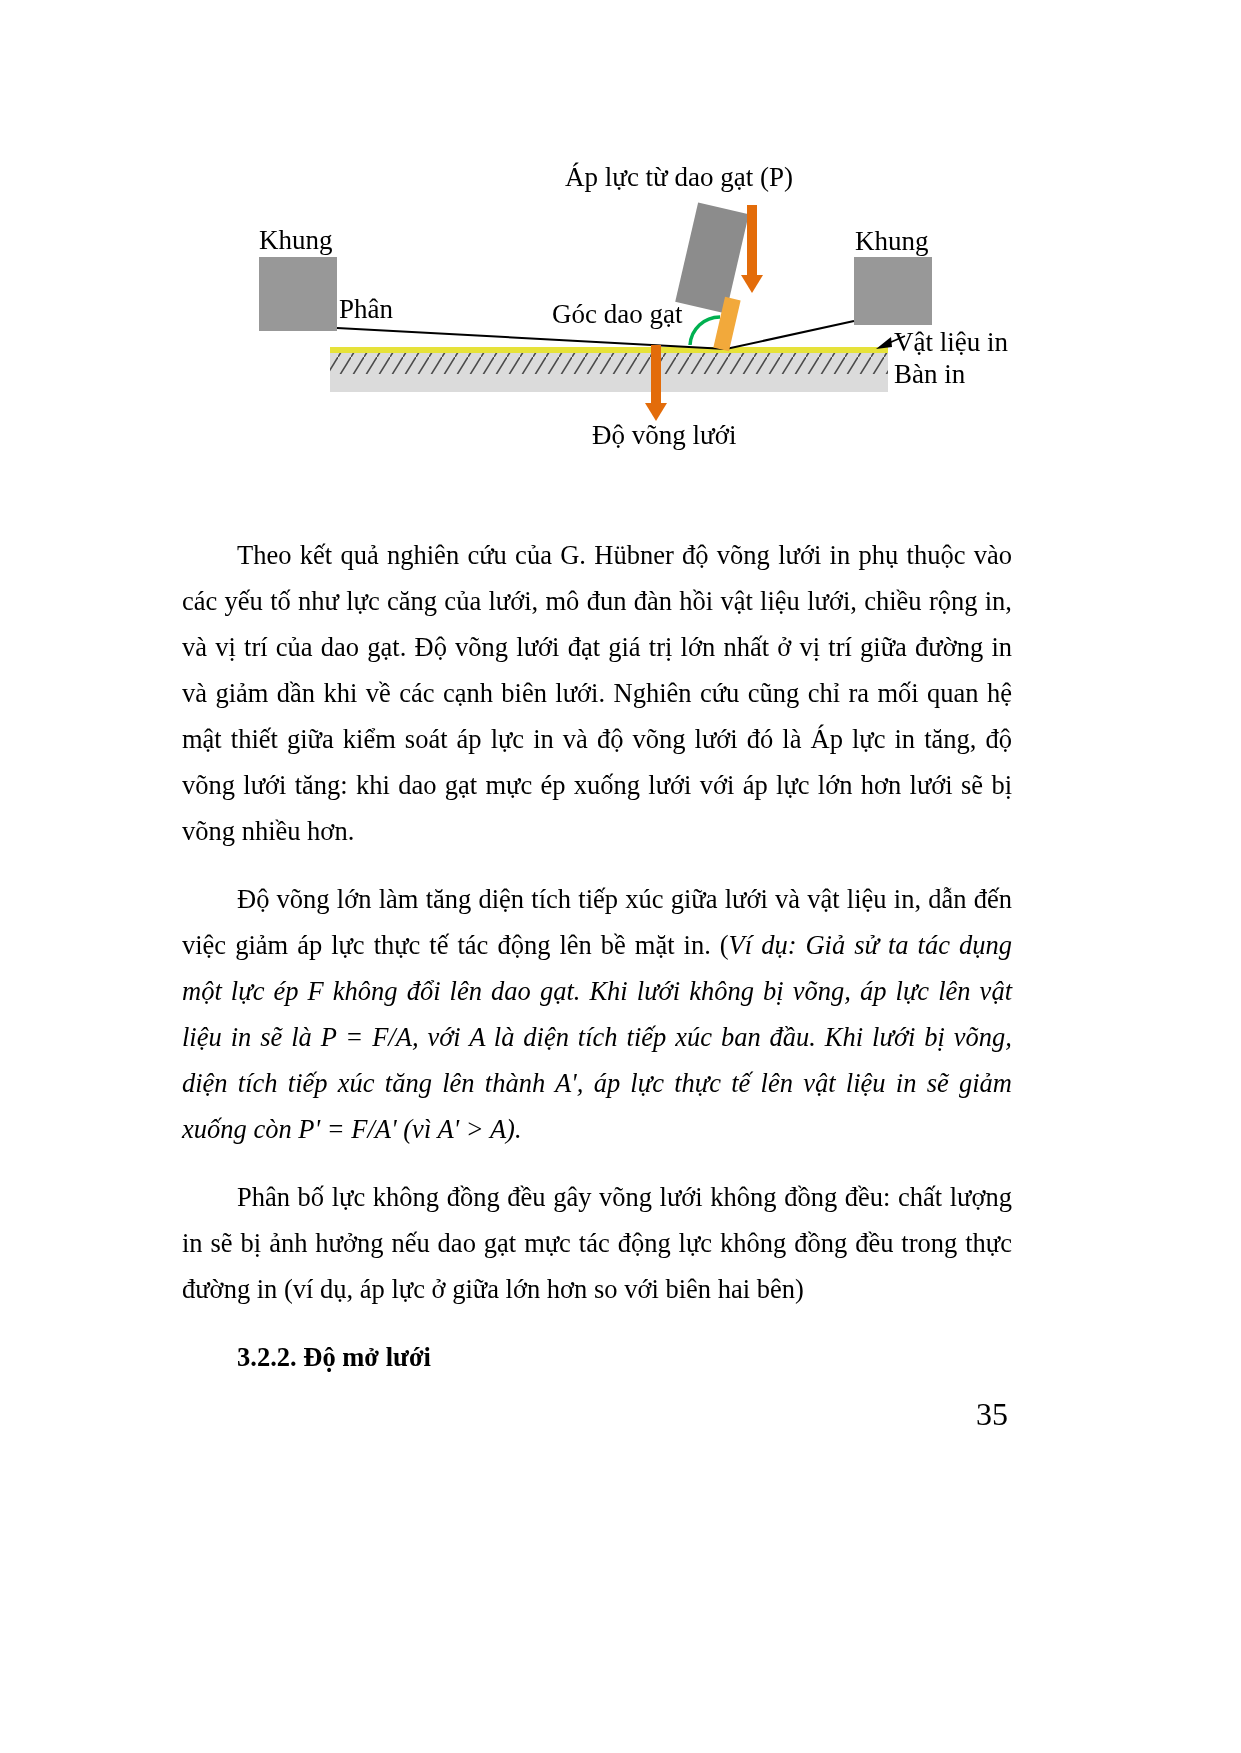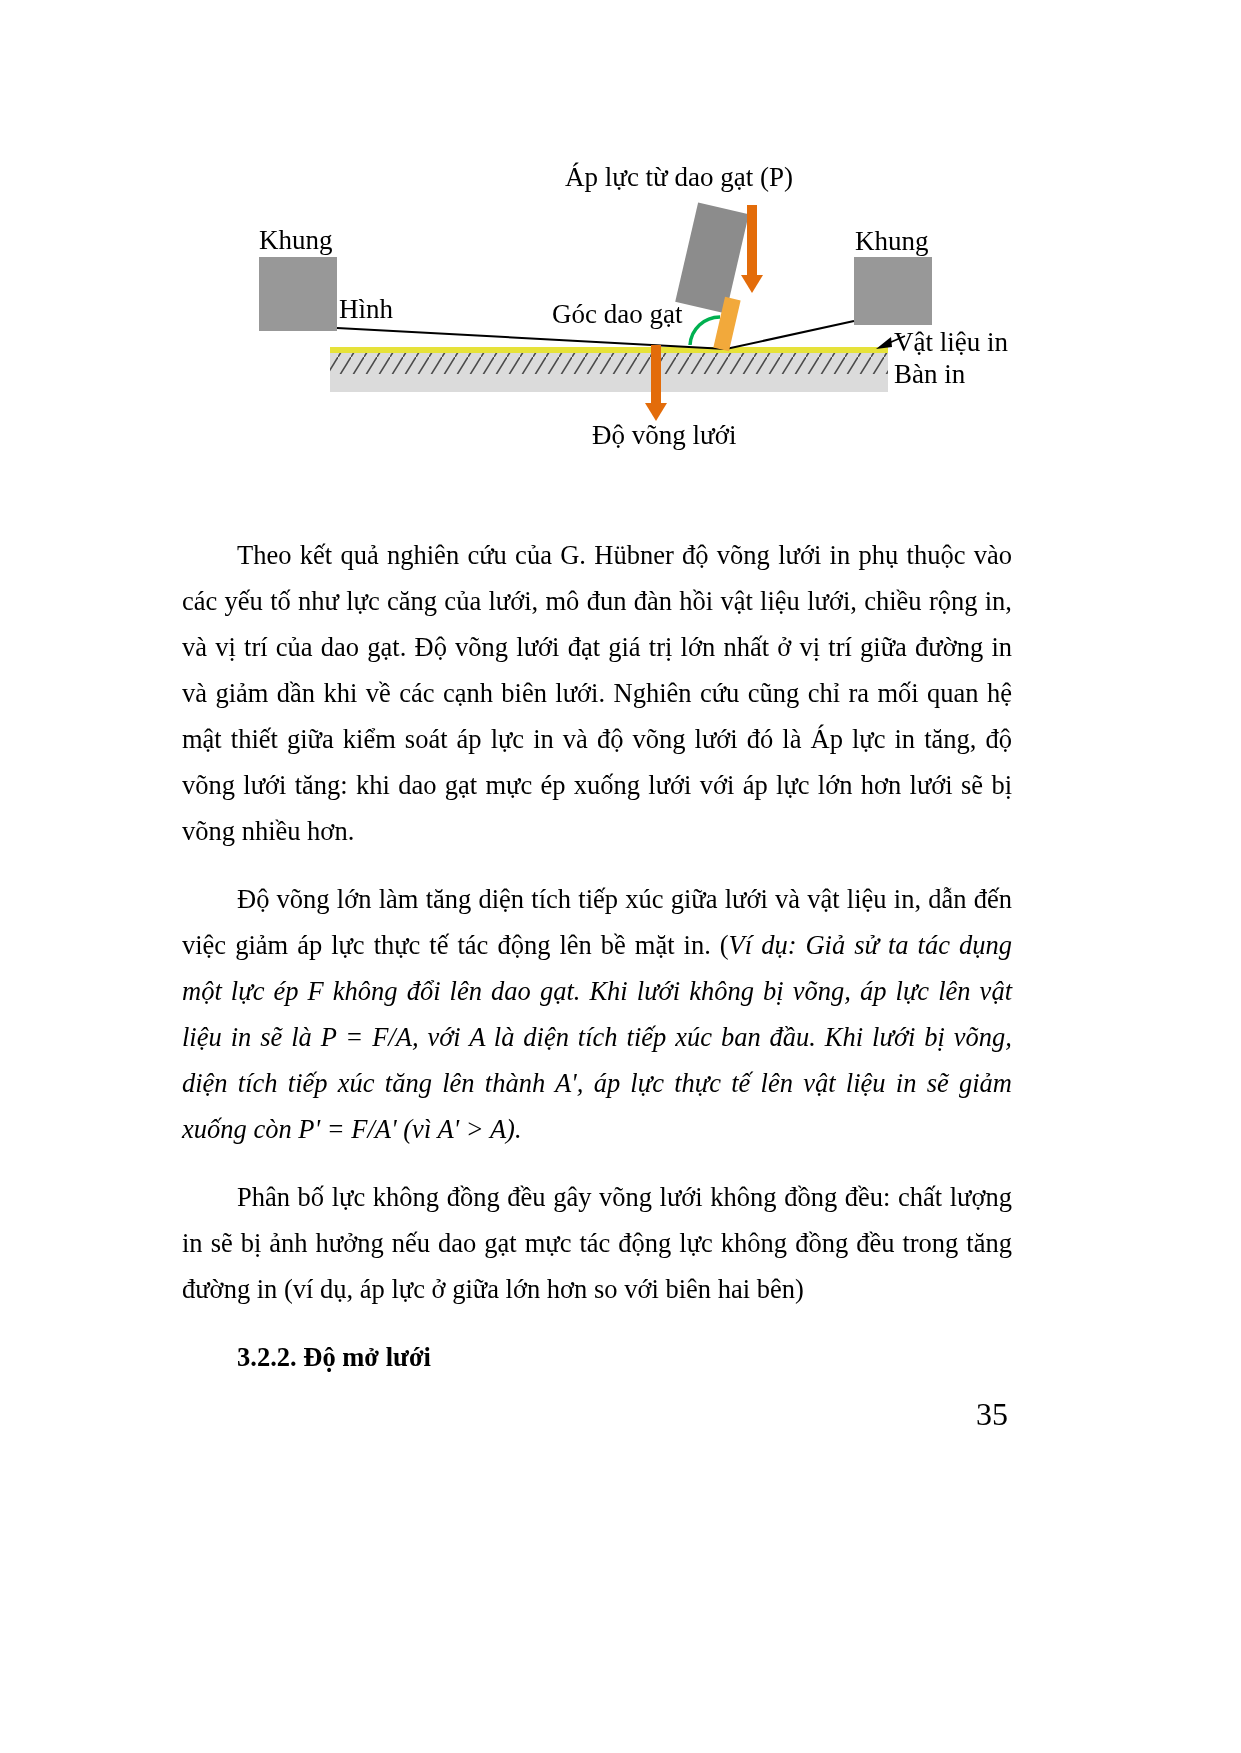--- a/index.html
+++ b/index.html
@@ -97,29 +97,29 @@
 
     <g>
       <path d="M 905 336 L 882 346" stroke="#000000" stroke-width="1.6" fill="none"></path>
       <polygon points="876,349 891,337 892,347" fill="#000000"></polygon>
     </g>
   </svg>
 
   <div class="fig-label" style="left:565px; top:163px;">Áp lực từ dao gạt (P)</div>
   <div class="fig-label" style="left:259px; top:226px;">Khung</div>
   <div class="fig-label" style="left:855px; top:227px;">Khung</div>
-  <div class="fig-label" style="left:339px; top:295px;">Hình</div>
+  <div class="fig-label" style="left:339px; top:295px;">Phân</div>
   <div class="fig-label" style="left:552px; top:300px;text-align:center;">Góc dao gạt</div>
   <div class="fig-label" style="left:894px; top:328px;">Vật liệu in</div>
   <div class="fig-label" style="left:894px; top:360px;">Bàn in</div>
   <div class="fig-label" style="left:592px; top:421px;">Độ võng lưới</div>
 
 
   <div class="text-block">
     <p class="para">Theo kết quả nghiên cứu của G. Hübner độ võng lưới in phụ thuộc vào các yếu tố như lực căng của lưới, mô đun đàn hồi vật liệu lưới, chiều rộng in, và vị trí của dao gạt. Độ võng lưới đạt giá trị lớn nhất ở vị trí giữa đường in và giảm dần khi về các cạnh biên lưới. Nghiên cứu cũng chỉ ra mối quan hệ mật thiết giữa kiểm soát áp lực in và độ võng lưới đó là Áp lực in tăng, độ võng lưới tăng: khi dao gạt mực ép xuống lưới với áp lực lớn hơn lưới sẽ bị võng nhiều hơn.</p>
     <p class="para"><span>Độ võng lớn làm tăng diện tích tiếp xúc giữa lưới và vật liệu in, dẫn đến việc giảm áp lực thực tế tác động lên bề mặt in. (</span><span class="it">Ví dụ: Giả sử ta tác dụng một lực ép F không đổi lên dao gạt. Khi lưới không bị võng, áp lực lên vật liệu in sẽ là P = F/A, với A là diện tích tiếp xúc ban đầu. Khi lưới bị võng, diện tích tiếp xúc tăng lên thành A', áp lực thực tế lên vật liệu in sẽ giảm xuống còn P' = F/A' (vì A' &gt; A).</span></p>
-    <p class="para">Phân bố lực không đồng đều gây võng lưới không đồng đều: chất lượng in sẽ bị ảnh hưởng nếu dao gạt mực tác động lực không đồng đều trong tăng đường in (ví dụ, áp lực ở giữa lớn hơn so với biên hai bên)</p>
+    <p class="para">Phân bố lực không đồng đều gây võng lưới không đồng đều: chất lượng in sẽ bị ảnh hưởng nếu dao gạt mực tác động lực không đồng đều trong thực đường in (ví dụ, áp lực ở giữa lớn hơn so với biên hai bên)</p>
     <p class="heading">3.2.2. Độ mở lưới</p>
   </div>
 
   <div class="pageno">35</div>
 
 </div>
 
 </body></html>

